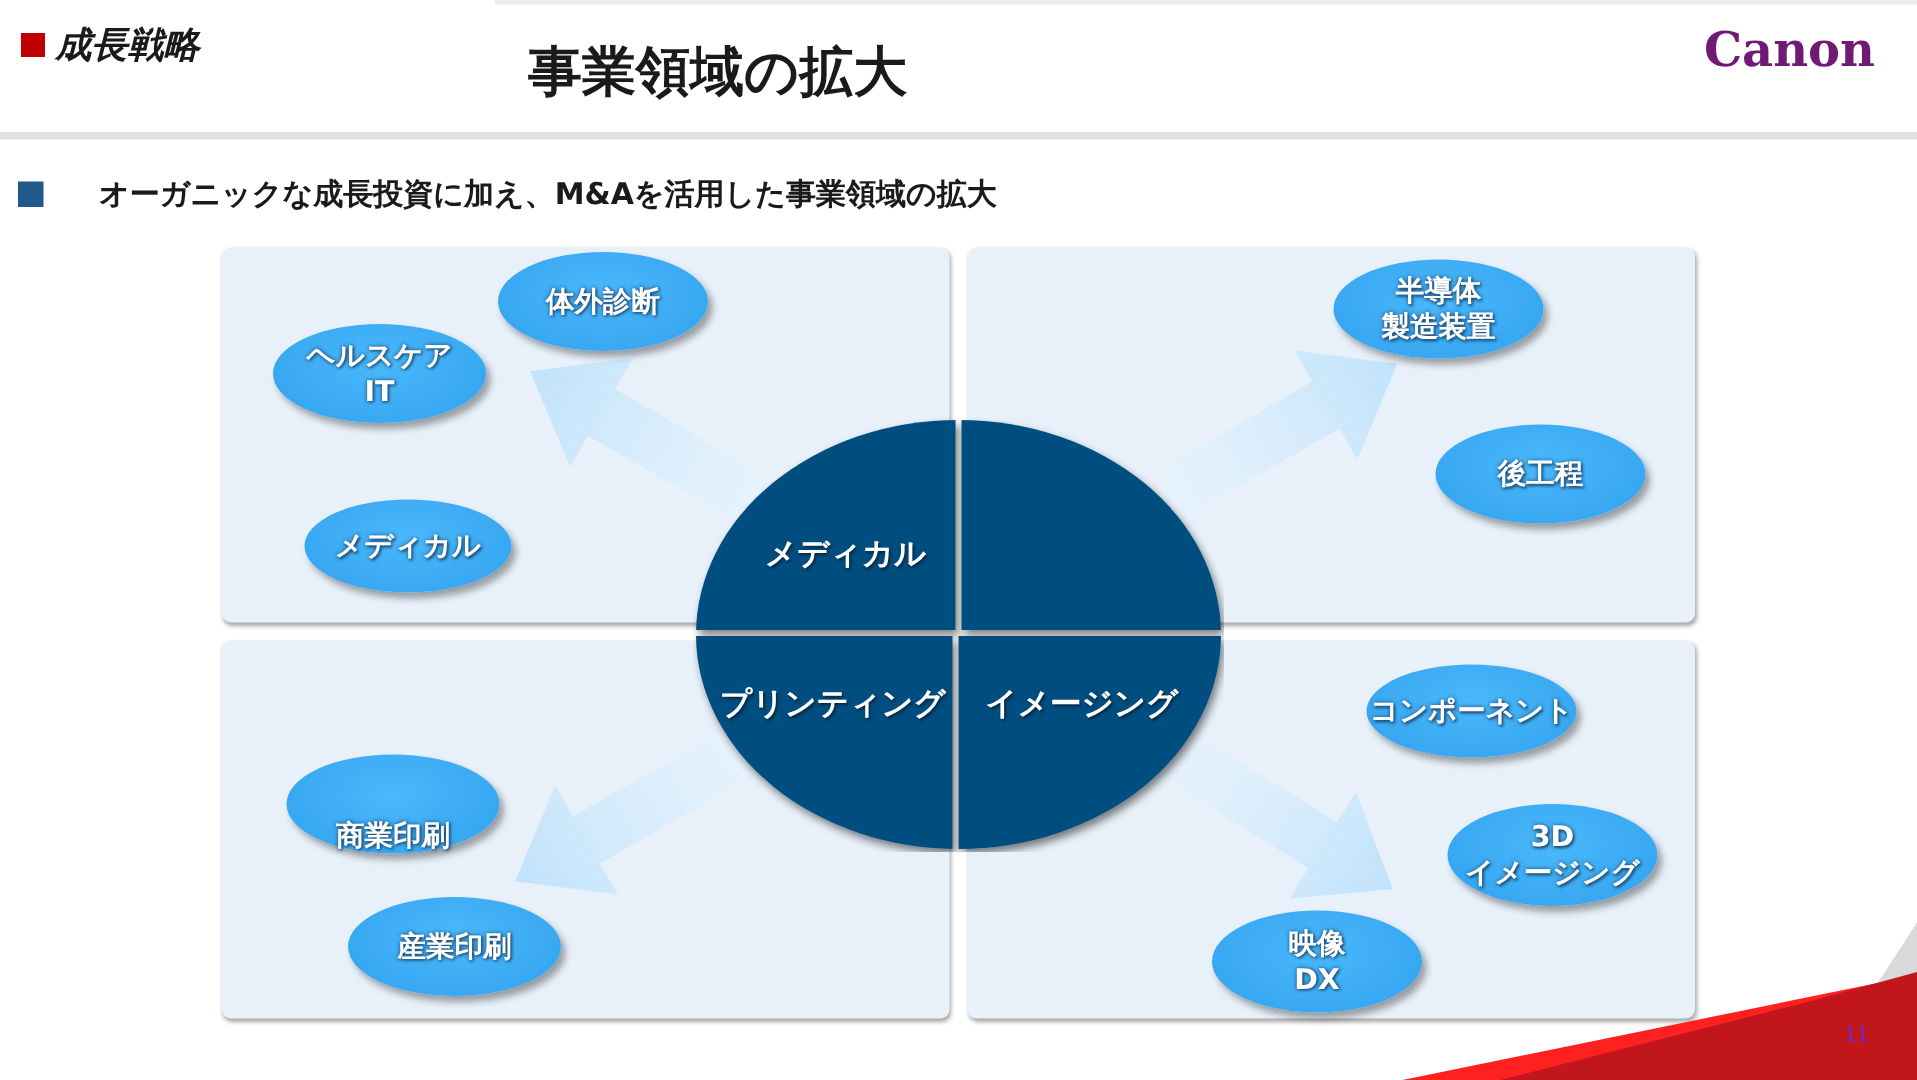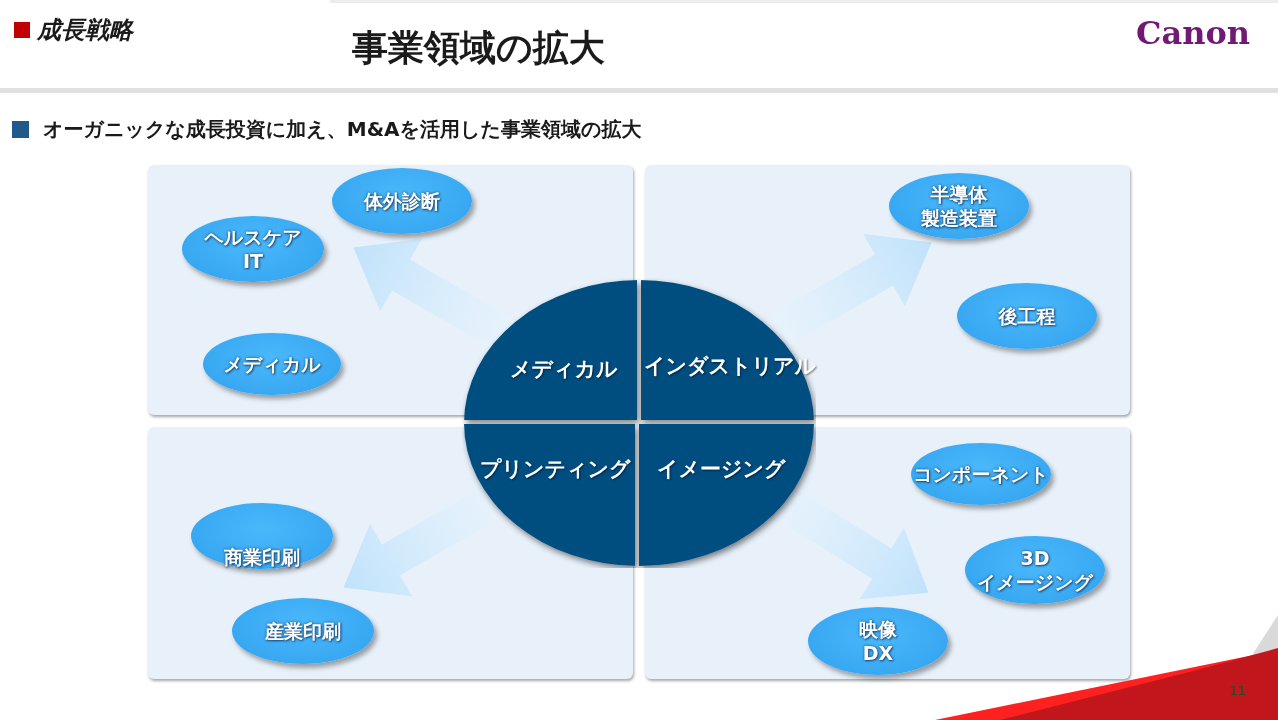--- a/index.html
+++ b/index.html
@@ -10,21 +10,21 @@
   }
   .top-strip { position:absolute; left:330px; top:0; width:948px; height:3px; background:#ececec; }
   .header-rule { position:absolute; left:0; top:88px; width:1278px; height:5px; background:#e0e0e0; }
   .section-label { position:absolute; left:14px; top:14px; display:flex; align-items:center;font-style:italic; }
   .section-square { width:16px; height:16px; background:#c00000; margin-right:7px; }
   .section-text { font-size:24px; font-weight:bold; color:#1a1a1a; letter-spacing:0px; }
   .page-title { position:absolute; left:312px; top:24px; font-size:36px; font-weight:bold; color:#1a1a1a;margin-left:40px; }
   .logo { position:absolute; right:28px; top:14px; font-family:"DejaVu Serif", "Liberation Serif", serif; font-weight:bold; font-size:32px; color:#701a75; letter-spacing:0px; }
   .subtitle { position:absolute; left:12px; top:116px; display:flex; align-items:center; }
   .sub-square { width:17px; height:17px; background:#1f5a8a; margin-right:14px; }
-  .sub-text { font-size:20px; font-weight:bold; color:#1a1a1a; }
+  .sub-text { font-size:20px; font-weight:bold; color:#1a1a1a;margin-left:23px; }
 
   .panel { position:absolute; background:#e8f1fa; border-radius:6px; box-shadow:1px 2px 3px rgba(0,0,0,0.35); }
   .p-tl { left:148px; top:165px; width:485px; height:250px; }
   .p-tr { left:645px; top:165px; width:485px; height:250px; }
   .p-bl { left:148px; top:427px; width:485px; height:252px; }
   .p-br { left:645px; top:427px; width:485px; height:252px; }
 
   .arrows { position:absolute; left:0; top:0; width:1278px; height:720px; pointer-events:none; }
 
   .core { position:absolute; left:462px; top:278px; width:354px; height:290px; }
@@ -37,21 +37,21 @@
 
   .bubble {
     position:absolute; border-radius:50%;
     background:radial-gradient(ellipse at 50% 40%, #4ab8fb 0%, #38a8f2 70%, #2c98e2 100%);
     box-shadow:3px 4px 5px rgba(0,0,0,0.35);
     display:flex; align-items:center; justify-content:center; text-align:center;
     color:#ffffff; font-weight:bold; font-size:19px; line-height:24px;
     text-shadow:0 0 3px #1d4f7a, 1px 1px 2px #1d4f7a;
   }
   .bubble span { display:block; }
-  .page-num { position:absolute; right:32px; top:683px; color:#14532d; font-size:13px; }
+  .page-num { position:absolute; right:32px; top:683px; color:#6d28d9; font-size:13px; }
 </style>
 </head>
 <body>
 
 <div class="top-strip"></div>
 
 <div class="section-label">
   <div class="section-square"></div>
   <span class="section-text">成長戦略</span>
 </div>
@@ -115,21 +115,20 @@
     <g filter="url(#sh)">
       <g clip-path="url(#ce)">
         <rect x="0" y="0" width="175" height="142" fill="#004e80"></rect>
         <rect x="179" y="0" width="175" height="142" fill="#004e80"></rect>
         <rect x="0" y="146" width="173" height="144" fill="#004e80"></rect>
         <rect x="177" y="146" width="177" height="144" fill="#004e80"></rect>
       </g>
     </g>
   </svg>
   <span class="core-label cl-medical">メディカル</span>
-  <span class="core-label cl-industrial">インダストリアル</span>
   <span class="core-label cl-printing">プリンティング</span>
   <span class="core-label cl-imaging">イメージング</span>
 </div>
 
 <div class="bubble" style="left:332px;top:168px;width:140px;height:66px;">
   <span>体外診断</span>
 </div>
 <div class="bubble" style="left:182px;top:216px;width:142px;height:66px;">
   <div>
     <span>ヘルスケア</span>

